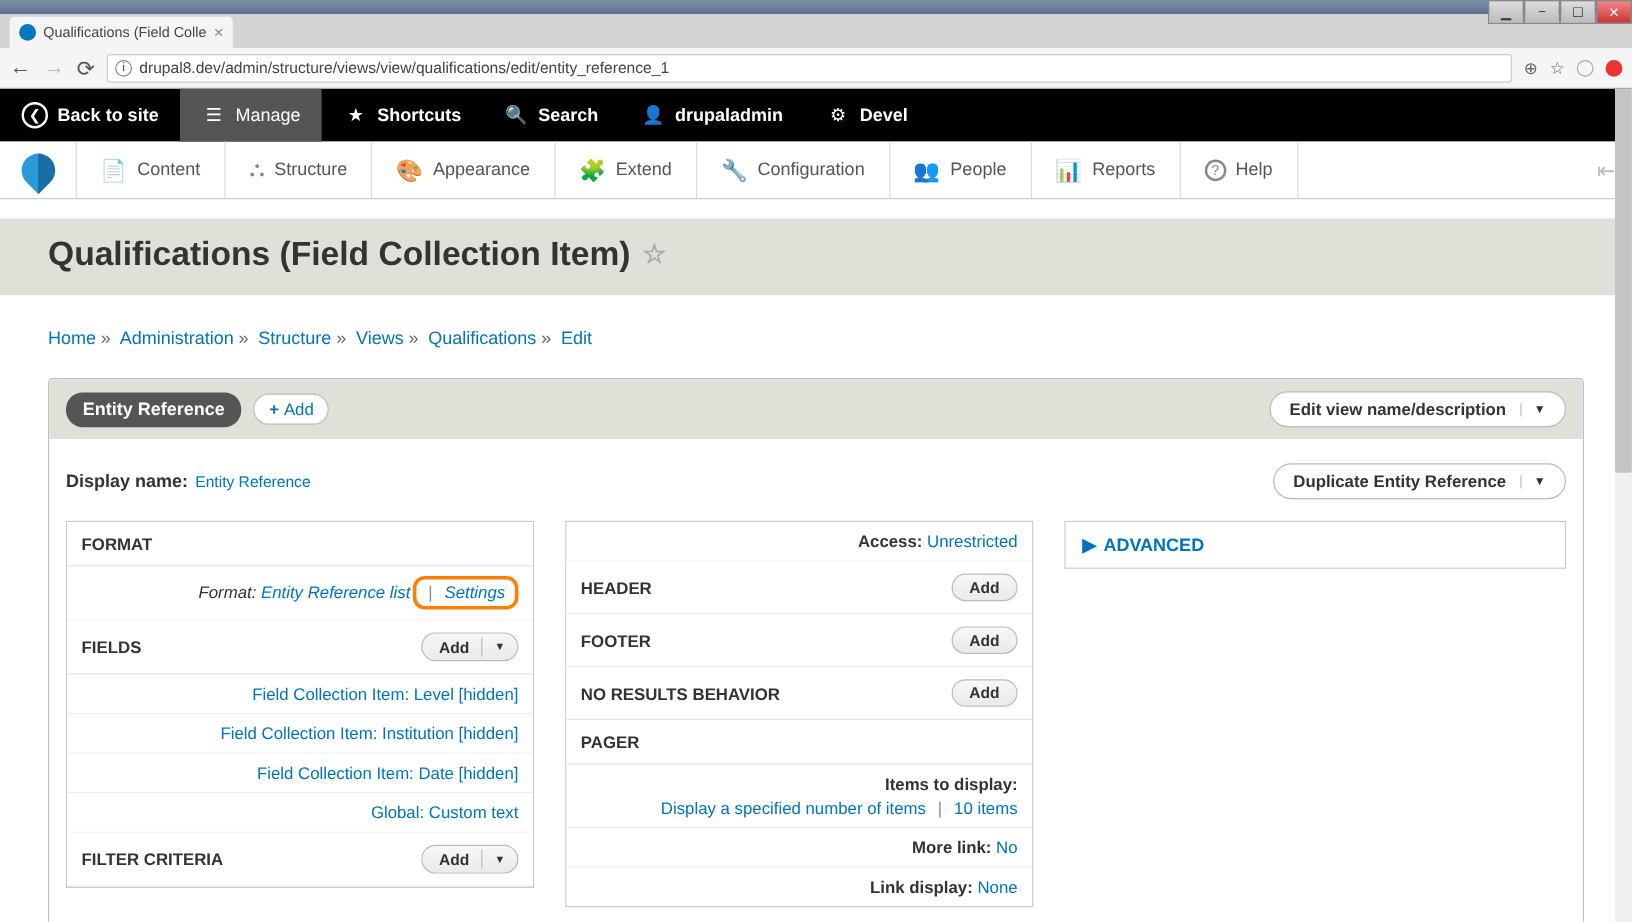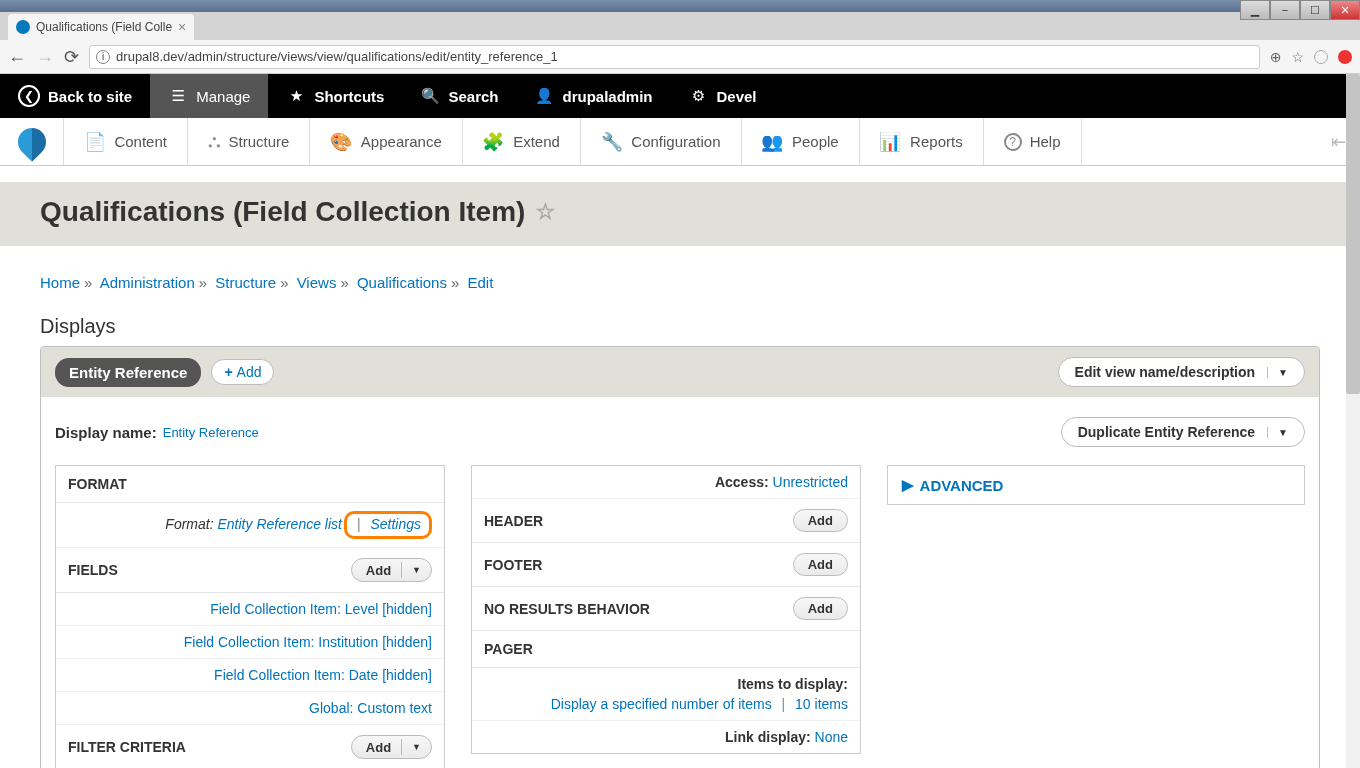--- a/index.html
+++ b/index.html
@@ -199,21 +199,20 @@
 <div class="content-wrap">
   <div class="breadcrumb">
     <a class="link">Home</a><span class="sep">»</span>
     <a class="link">Administration</a><span class="sep">»</span>
     <a class="link">Structure</a><span class="sep">»</span>
     <a class="link">Views</a><span class="sep">»</span>
     <a class="link">Qualifications</a><span class="sep">»</span>
     <a class="link">Edit</a>
   </div>
 
-  <div class="section-heading">Displays</div>
 
   <div class="displays-box">
     <div class="displays-top">
       <span class="display-pill">Entity Reference</span>
       <span class="add-btn">
           <span class="plus">+</span>
           <span>Add</span>
         </span>
       <span class="spacer"></span>
       <span class="big-btn">
@@ -283,20 +282,24 @@
             <span>NO RESULTS BEHAVIOR</span>
             <span class="small-btn">Add</span>
           </div>
           <div class="panel-h">PAGER</div>
           <div class="panel-row">
             <div style="font-weight:700;margin-bottom:4px">Items to display:</div>
             <a class="link">Display a specified number of items</a>
             <span class="sep2">|</span>
             <a class="link">10 items</a>
           </div>
+          <div class="panel-row">
+            <span style="font-weight:700">More link:</span>
+            <a class="link">No</a>
+          </div>
           <div class="panel-row" style="border-bottom:none">
             <span style="font-weight:700">Link display:</span>
             <a class="link">None</a>
           </div>
         </div>
 
         <div class="col col3">
           <div class="advanced">
             <span>▶</span>
             <span>ADVANCED</span>

